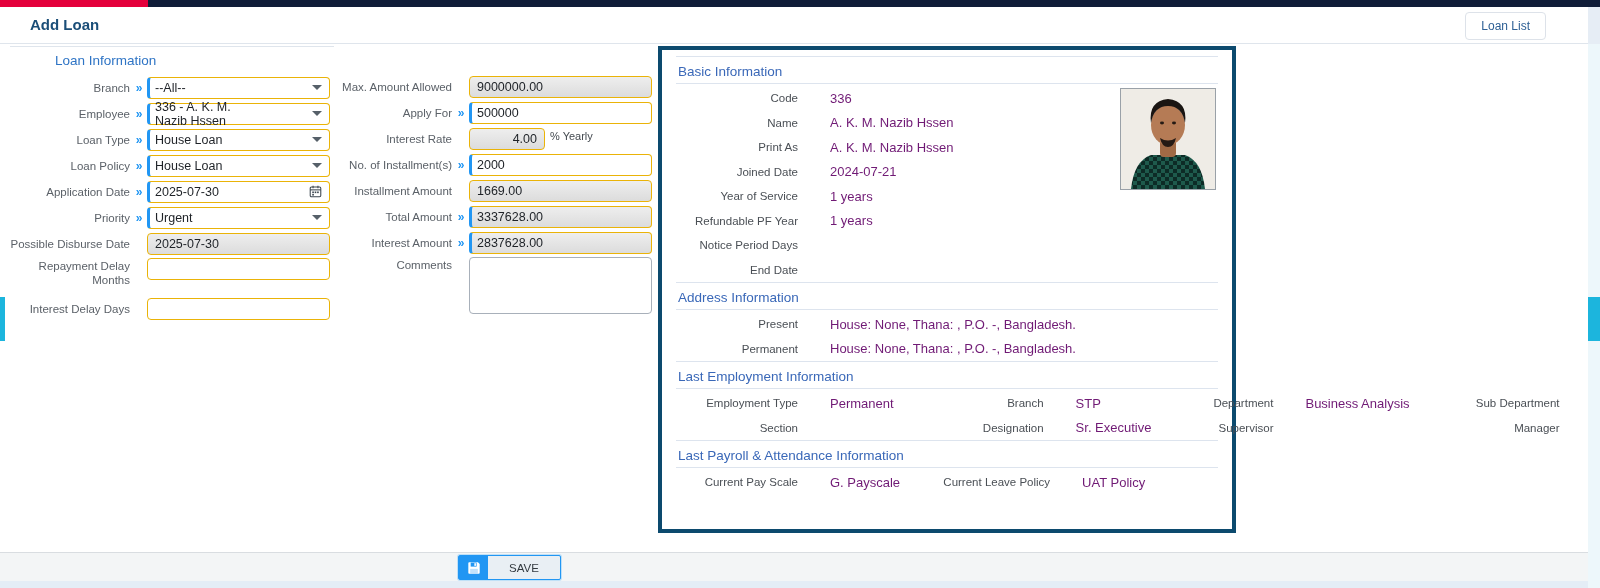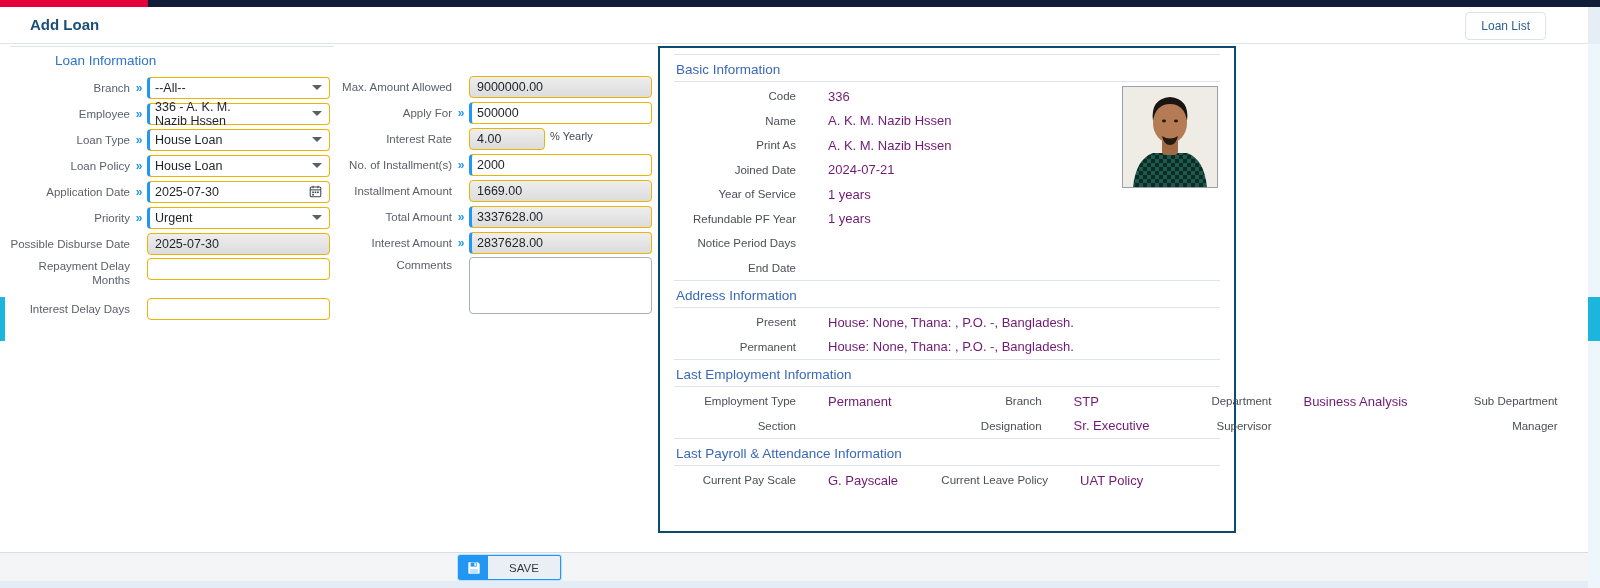--- a/index.html
+++ b/index.html
@@ -32,27 +32,27 @@
   .lbl { width:120px; text-align:right; color:#5b6168; font-size:11.5px; line-height:1.25; padding-top:1px; }
   .col-mid .lbl { width:116px; }
   .chev { width:17px; text-align:center; color:#2196f3; font-weight:bold; font-size:12px; letter-spacing:-1px; }
   .ctrl { width:183px; height:22px; border:1px solid #eab308; border-radius:4px; display:flex; align-items:center; padding:0 7px; font-size:12.5px; color:#1e2227; background:#fff;gap:48px; }
   .ctrl.req { border-left:3px solid #2196f3; padding-left:5px; }
   .ctrl.dis { background:linear-gradient(#eeeeee,#dcdcdc); }
   .ctrl input { border:0; outline:0; background:transparent; width:100%; font-size:12.5px; color:#1e2227; font-family:"Liberation Sans", sans-serif; }
   .select { justify-content:space-between; cursor:pointer; }
   .caret { width:0; height:0; border-left:5px solid transparent; border-right:5px solid transparent; border-top:5px solid #566069; margin-left:6px; }
   .small-ctrl { width:76px; }
-  .small-ctrl input { text-align:left; }
+  .small-ctrl input { text-align:right; }
   .suffix { font-size:11px; color:#444a50; margin-left:5px; align-self:flex-start; padding-top:3px; }
   .cal-icon { margin-left:auto; display:flex; }
   .textarea { width:183px; height:57px; border:1px solid #a8b0ba; border-radius:4px; resize:none; font-family:"Liberation Sans", sans-serif; font-size:12px; padding:4px 6px; color:#1e2227; outline:none; }
 
   
-  .panel { position:absolute; left:658px; top:2px; width:578px; height:487px; background:#fff; border:2px solid #0c4a6e; padding:6px 14px 8px; }
+  .panel { position:absolute; left:658px; top:2px; width:578px; height:487px; background:#fff; border:4px solid #0c4a6e; padding:6px 14px 8px; }
   .psec-title { border-top:1px solid #dde4ee; border-bottom:1px solid #dde4ee; padding:7px 2px 4px; color:#3a68b8; font-size:13.5px; }
   .pbody { position:relative; padding-top:2px; }
   .prow { display:flex; align-items:center; height:24.5px; }
   .plbl { width:122px; text-align:right; color:#4a4f55; font-size:11.5px; }
   .pval { margin-left:32px; color:#701a75; font-size:13px; white-space:nowrap; }
   .photo-frame { position:absolute; right:2px; top:4px; width:96px; height:102px; border:1px solid #9aa1a8; background:#efece6; }
   .pgrid { display:grid; grid-template-columns:1fr 1fr 1fr 1fr; }
   .pgrid .plbl { width:122px; }
   .pgrid .plbl.r2 { width:150px; }
 

